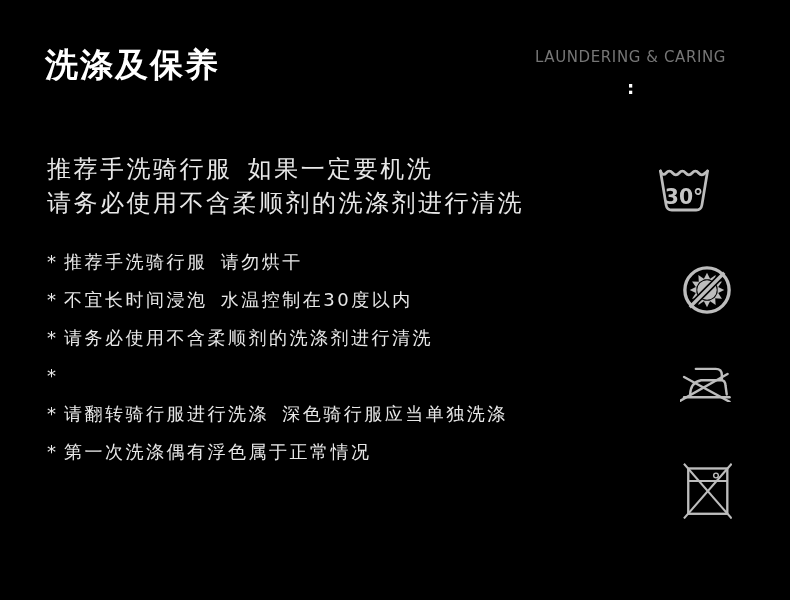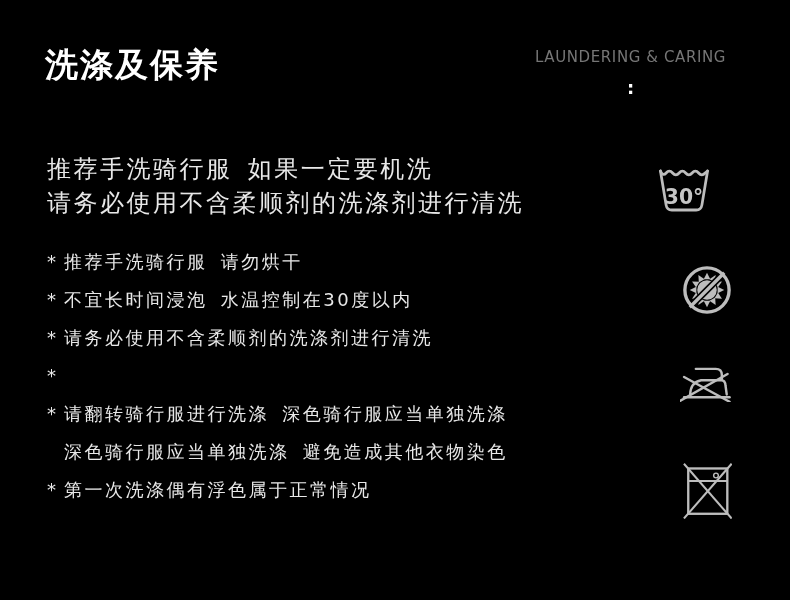--- a/index.html
+++ b/index.html
@@ -123,24 +123,20 @@
       <span class="note-text">请务必使用不含柔顺剂的洗涤剂进行清洗</span>
     </li>
     <li class="note-row">
       <span class="note-marker">*</span>
     </li>
     <li class="note-row">
       <span class="note-marker">*</span>
       <span class="note-text">请翻转骑行服进行洗涤 深色骑行服应当单独洗涤</span>
     </li>
     <li class="note-row">
-      <span class="note-marker"></span>
-      <span class="note-text">深色骑行服应当单独洗涤 避免造成其他衣物染色</span>
-    </li>
-    <li class="note-row">
       <span class="note-marker">*</span>
       <span class="note-text">第一次洗涤偶有浮色属于正常情况</span>
     </li>
   </ul>
 
   <div class="icon-slot slot-wash">
     <svg width="52" height="49" viewBox="0 0 64 60">
       <path class="care-stroke" stroke-width="3.4" stroke-linecap="round" d="M3 6 L10 48 Q11 54 17 54 L47 54 Q53 54 54 48 L61 6"></path>
       <path class="care-stroke" stroke-width="3.4" stroke-linecap="round" d="M3 6 Q6 13 10 8.5 Q14 4 18 8.5 Q22 13 26 8.5 Q30 4 34 8.5 Q38 13 42 8.5 Q46 4 50 8.5 Q54 13 58 8.5 L61 6"></path>
       <text class="wash-temp-text" x="32" y="47" text-anchor="middle">30°</text>

